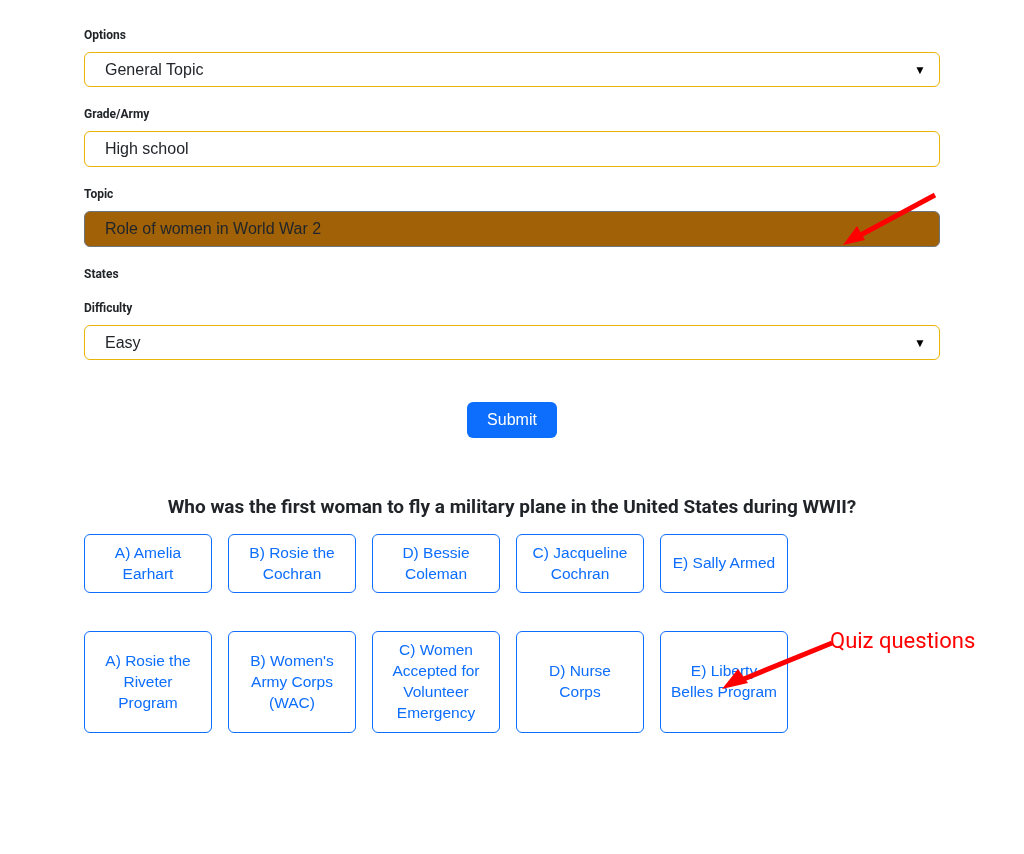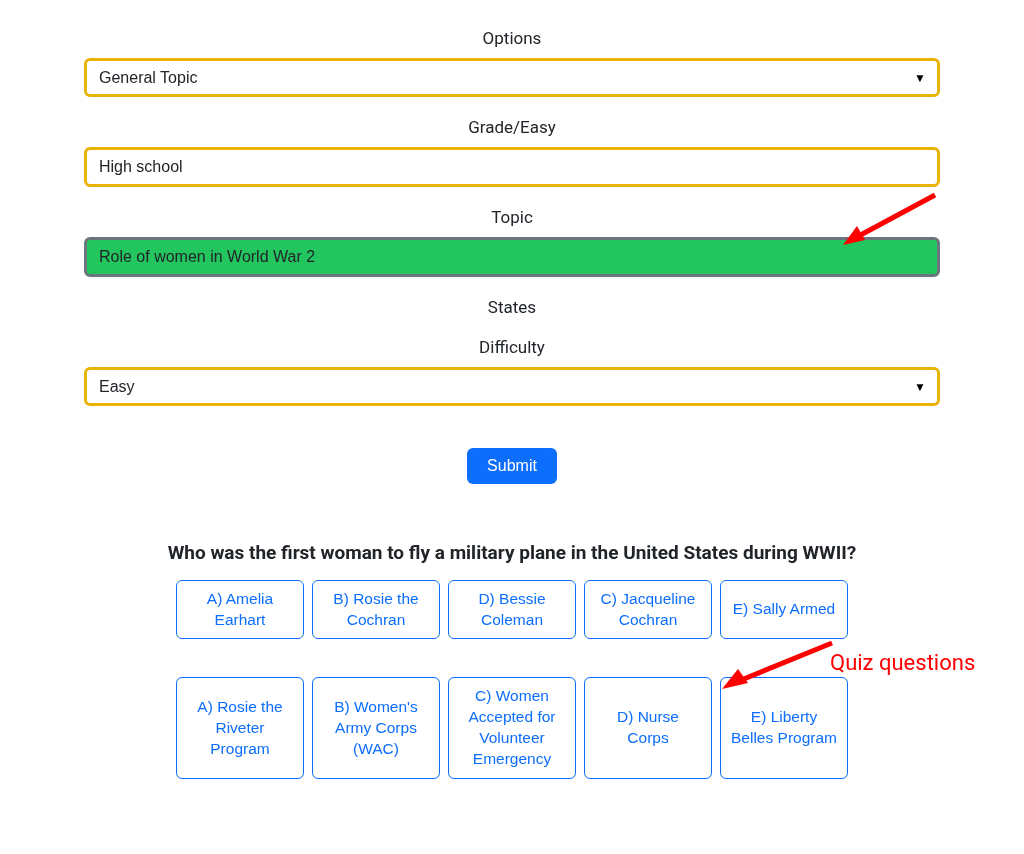--- a/index.html
+++ b/index.html
@@ -1,34 +1,34 @@
 <!DOCTYPE html>
 <html><head>
   <meta charset="utf-8">
   <style>
     *{box-sizing:border-box;margin:0;padding:0}
     body{font-family:-apple-system,BlinkMacSystemFont,"Segoe UI",Roboto,Arial,sans-serif;
          background:#fff;color:#212529;padding:28px 84px;font-size:16px}
     .field{margin-bottom:20px}
-    .fld-label{display:block;text-align:center;font-weight:400;font-size:17px;
+    .fld-label{display:block;font-weight:700;font-size:12px;
                margin-bottom:10px;color:#212529}
-    .ctrl{width:100%;padding:8px 12px;font-size:16px;border:3px solid #eab308;
+    .ctrl{width:100%;padding:8px 20px;font-size:16px;border:1px solid #eab308;
           border-radius:6px;background:#fff;color:#212529;outline:none}
     .ctrl-select{appearance:none;-webkit-appearance:none;padding-right:34px;position:relative}
     .select-wrap{position:relative}
     .select-wrap .caret{position:absolute;right:14px;top:50%;transform:translateY(-50%);
                         pointer-events:none;color:#000;font-size:12px}
-    .hl .ctrl{background:#22c55e;border-color:#6c757d}
+    .hl .ctrl{background:#a16207;border-color:#6c757d}
     .submit-wrap{text-align:center;margin-top:42px;margin-bottom:56px}
     .submit{background:#0d6efd;color:#fff;border:none;border-radius:6px;
             font-size:16px;padding:9px 20px;cursor:pointer}
     .question{text-align:center;margin-top:8px}
     .q-text{font-weight:700;font-size:19px;line-height:1.35;margin-bottom:14px;
             color:#212529;max-width:880px;margin-left:auto;margin-right:auto}
-    .answers{display:flex;flex-wrap:wrap;gap:8px;justify-content:center}
+    .answers{display:flex;flex-wrap:wrap;gap:16px;}
     .ans{border:1px solid #0d6efd;color:#0d6efd;border-radius:6px;
          padding:8px 10px;width:128px;min-height:40px;display:flex;align-items:center;
          justify-content:center;text-align:center;line-height:1.35;cursor:pointer;
          background:#fff;font-size:15.5px}
     
     .anno{position:absolute;pointer-events:none}
     .anno-text{position:absolute;color:#ff0000;font-size:22px;white-space:nowrap}
     svg.arrow path{stroke:#ff0000;stroke-width:5;fill:none}
     svg.arrow polygon{fill:#ff0000}
   </style>
@@ -39,21 +39,21 @@
   <label class="fld-label">Options</label>
   <div class="select-wrap">
     <select class="ctrl ctrl-select">
       <option>General Topic</option>
     </select>
     <span class="caret">▼</span>
   </div>
 </div>
 
 <div class="field">
-  <label class="fld-label">Grade/Easy</label>
+  <label class="fld-label">Grade/Army</label>
   <input class="ctrl" value="High school" style="">
 </div>
 
 <div class="field hl">
   <label class="fld-label">Topic</label>
   <input class="ctrl" value="Role of women in World War 2" style="">
 </div>
 
 <div class="field">
   <label class="fld-label">States</label>
@@ -96,13 +96,13 @@
 
 <svg class="arrow anno" style="left:840px;top:190px" width="100" height="60">
   <path d="M95 5 L15 48"></path>
   <polygon points="3,55 25,50 17,36"></polygon>
 </svg>
 
 <svg class="arrow anno" style="left:720px;top:635px" width="120" height="60">
   <path d="M112 8 L14 48"></path>
   <polygon points="2,54 28,48 18,34"></polygon>
 </svg>
-<span class="anno-text" style="left:830px;top:650px">Quiz questions</span>
+<span class="anno-text" style="left:830px;top:628px">Quiz questions</span>
 
 </body></html>

